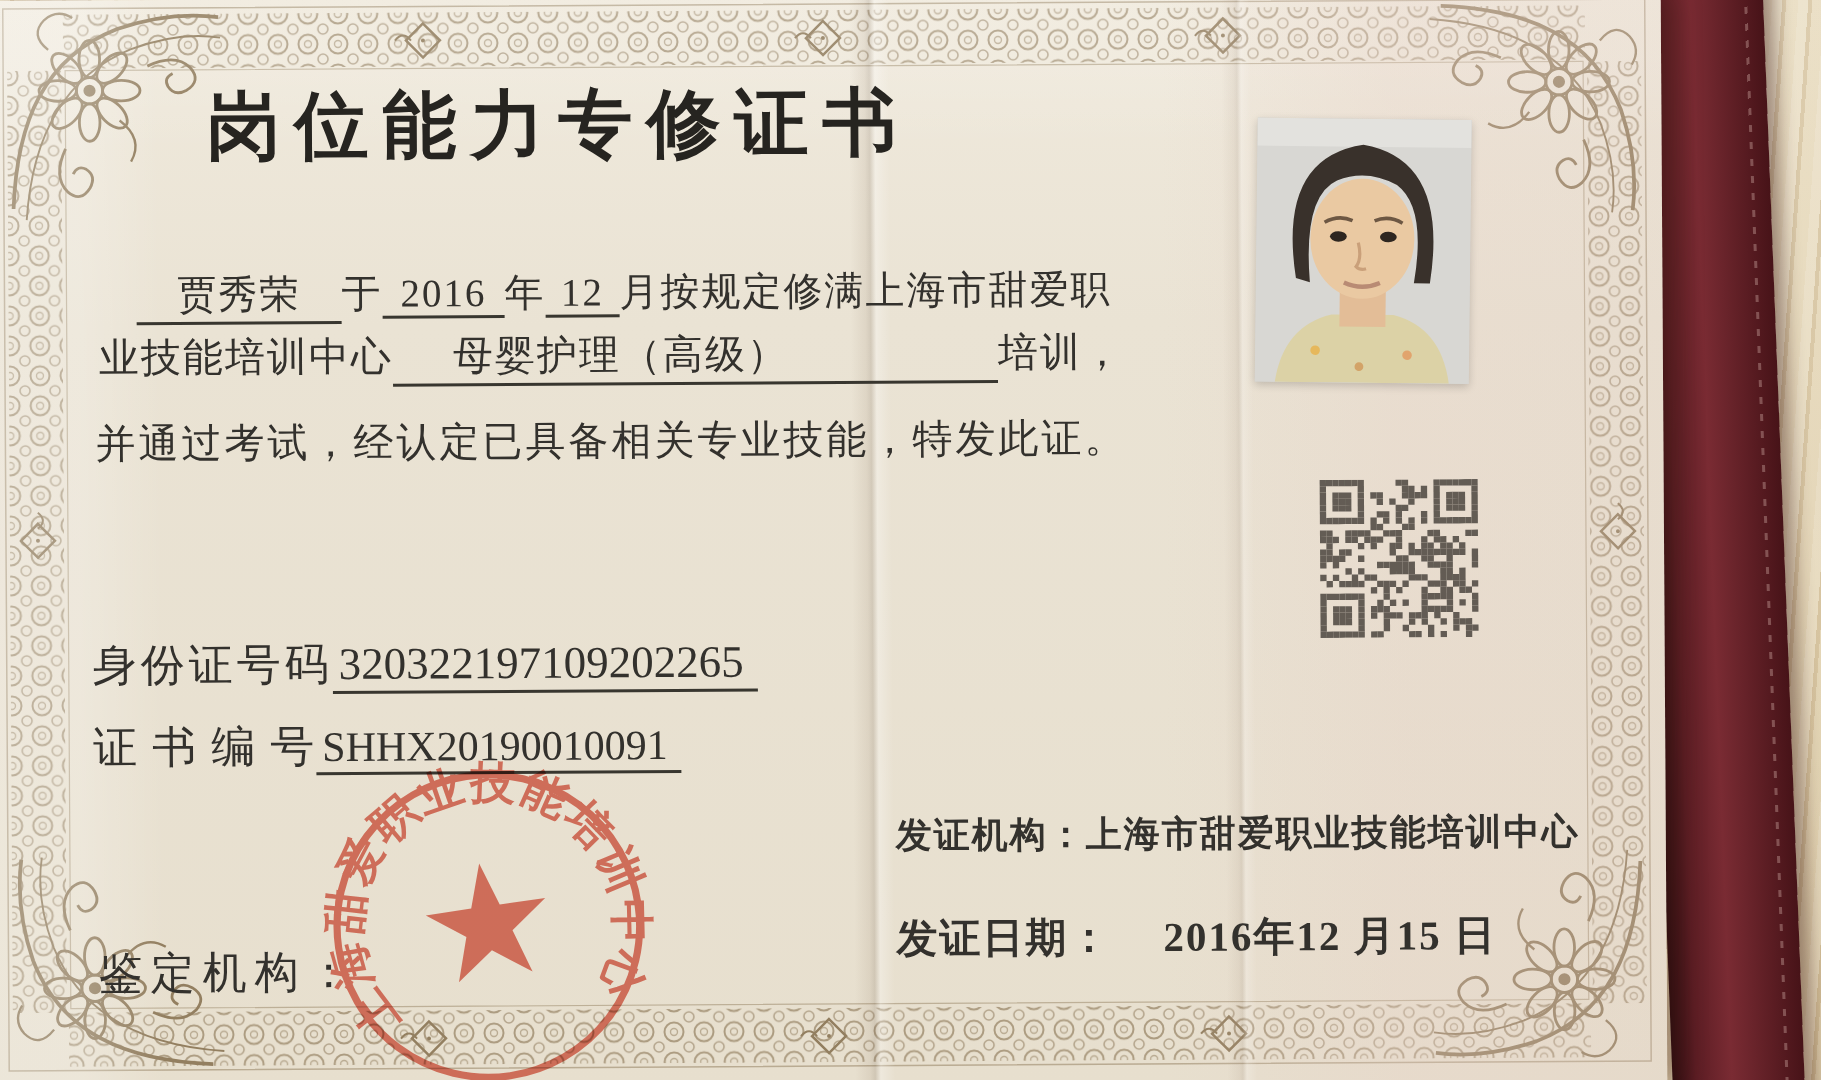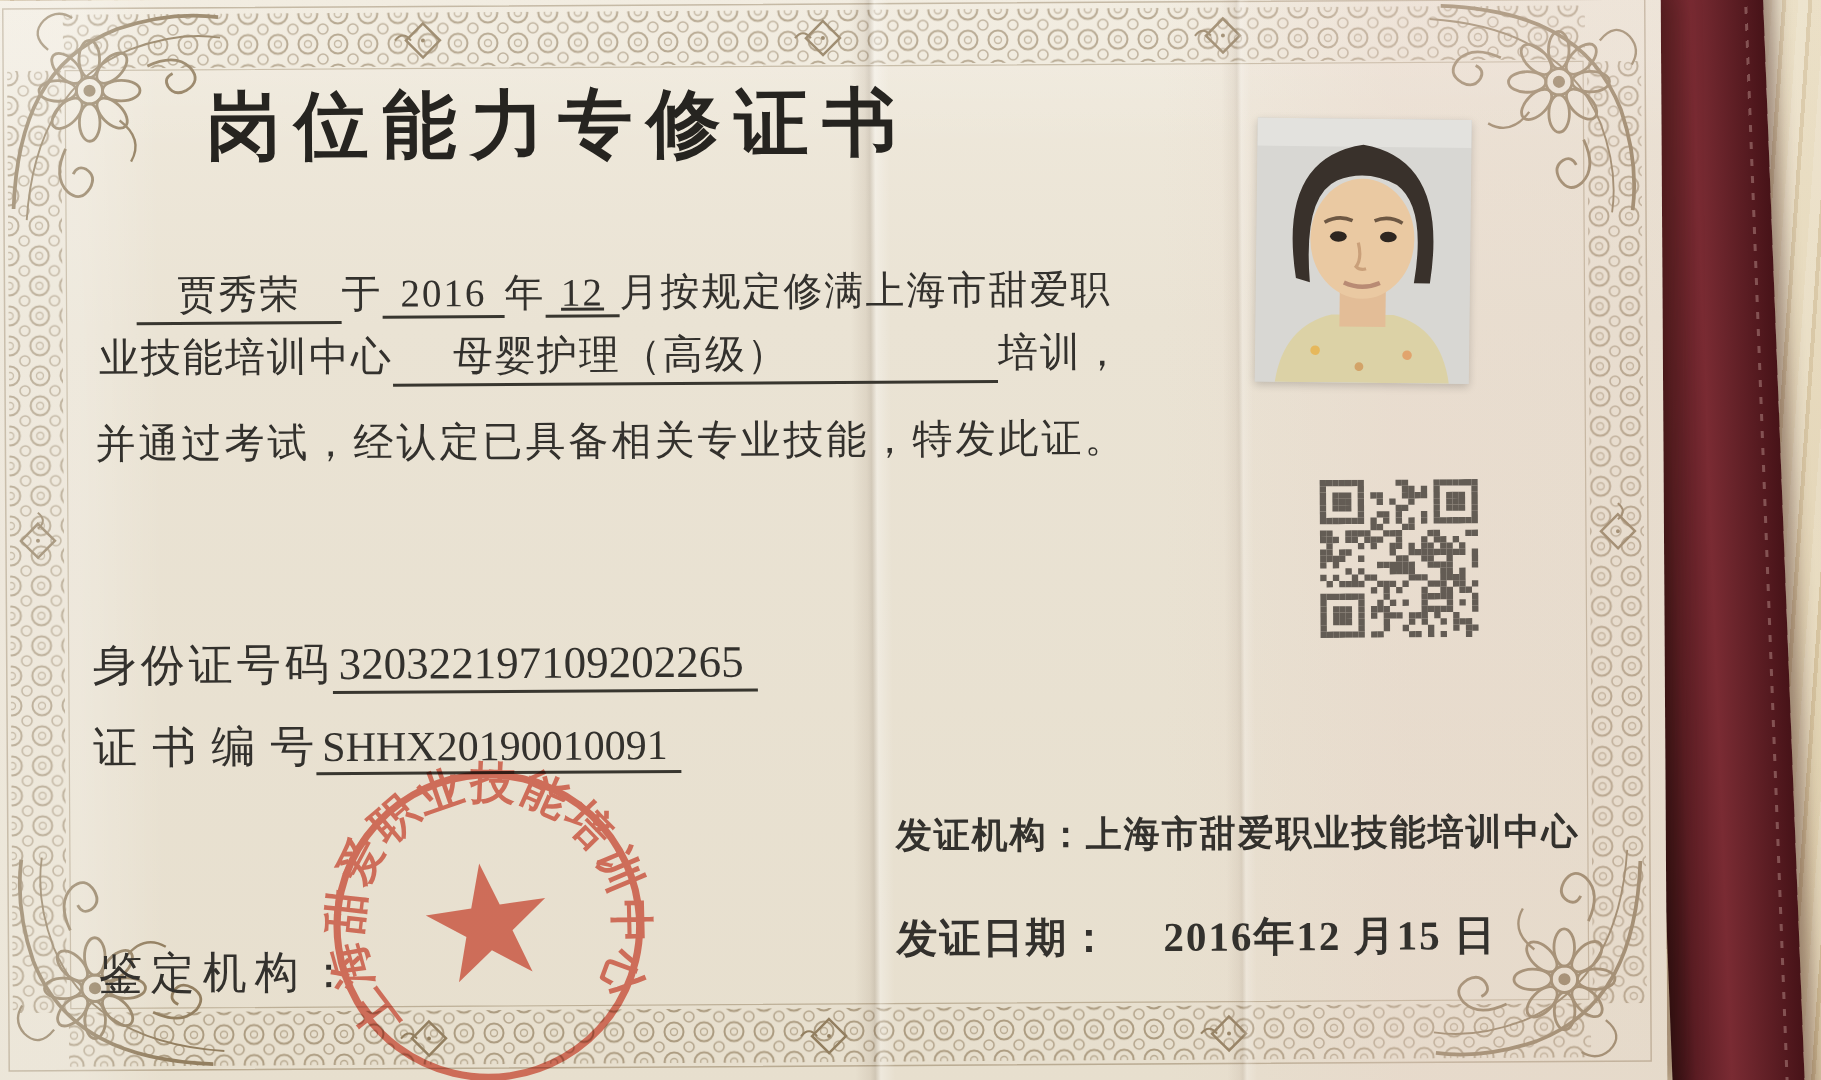--- a/index.html
+++ b/index.html
@@ -46,21 +46,21 @@
   .title{
     left:140px;top:78px;width:850px;text-align:center;
     font-size:74px;font-weight:bold;letter-spacing:14px;color:#262420;
   }
   .l1{left:142px;top:240px;font-size:39px;letter-spacing:2px;}
   .l2{left:104px;top:330px;font-size:40px;letter-spacing:2px;}
   .l3{left:100px;top:416px;font-size:40px;letter-spacing:3px;}
   .blank{display:inline-block;border-bottom:3px solid #38362f;text-align:center;}
   .blank.name{width:205px;}
   .blank.year{width:122px;font-family:"Liberation Serif",serif;margin-top:32px;}
-  .blank.month{width:74px;font-family:"Liberation Serif",serif;text-decoration:underline;}
+  .blank.month{width:74px;font-family:"Liberation Serif",serif;}
   .blank.course{width:545px;text-align:left;padding-left:60px;}
   .idrow{left:96px;top:636px;font-size:44px;letter-spacing:4px;}
   .certrow{left:96px;top:718px;font-size:44px;letter-spacing:2px;}
   .mono-val{font-family:"Liberation Serif",serif;letter-spacing:0;border-bottom:3px solid #38362f;padding:0 14px 2px 6px;}
   .idrow .mono-val{font-size:45px;}
   .certrow .mono-val{font-size:42px;}
   .assessor{left:100px;top:944px;font-size:44px;letter-spacing:8px;}
   .issuer{left:898px;top:816px;font-size:36px;font-weight:600;letter-spacing:2px;}
   .issuedate{left:898px;top:916px;font-size:41px;font-weight:600;letter-spacing:2px;}
   .issuedate .val{margin-left:52px;}

